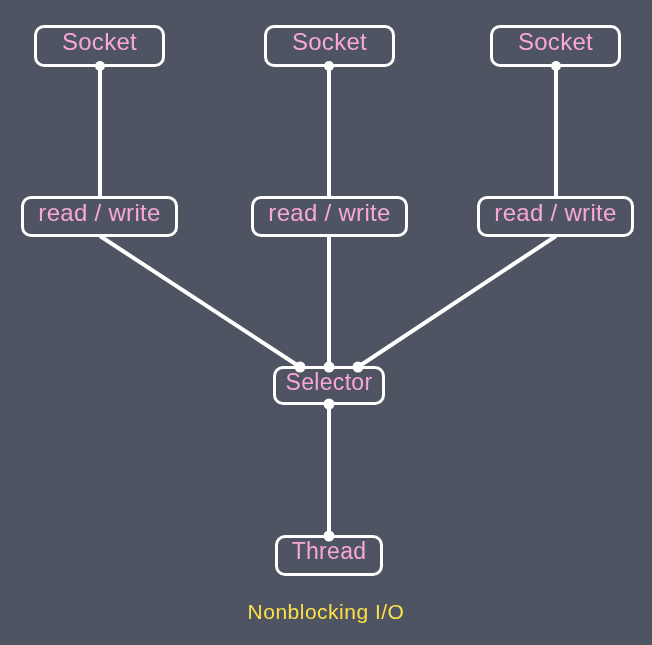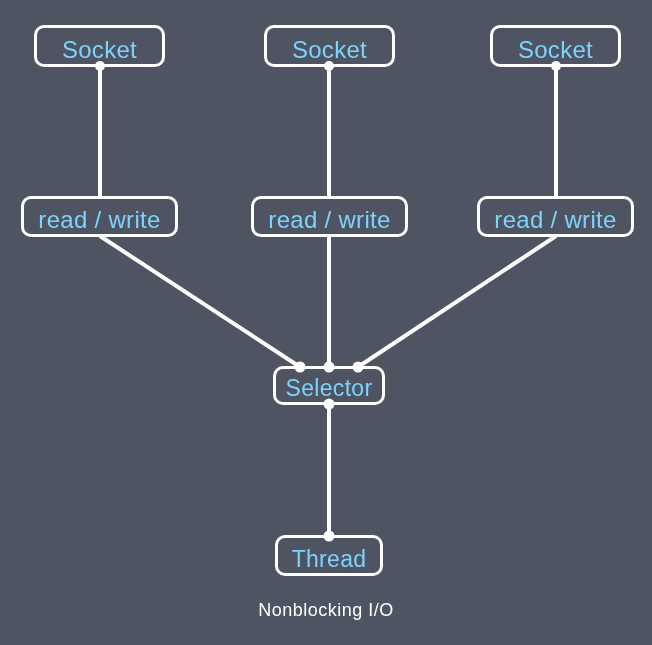--- a/index.html
+++ b/index.html
@@ -24,23 +24,23 @@
     left: 0;
     top: 0;
     width: 652px;
     height: 645px;
   }
   .node-box {
     position: absolute;
     box-sizing: border-box;
     border: 3px solid #ffffff;
     border-radius: 10px;
-    color: #7dd3fc;
+    color: #f9a8d4;
     display: flex;
-    align-items: flex-end;
+    align-items: flex-start;
     justify-content: center;
     font-size: 24px;
     font-weight: 400;
     letter-spacing: 0.3px;
     white-space: nowrap;
     background: transparent;
   }
   .node-socket-1 { left: 34px;  top: 25px;  width: 131px; height: 42px; }
   .node-socket-2 { left: 264px; top: 25px;  width: 131px; height: 42px; }
   .node-socket-3 { left: 490px; top: 25px;  width: 131px; height: 42px; }
@@ -48,22 +48,22 @@
   .node-rw-2 { left: 251px; top: 196px; width: 157px; height: 41px; }
   .node-rw-3 { left: 477px; top: 196px; width: 157px; height: 41px; }
   .node-selector { left: 273px; top: 366px; width: 112px; height: 39px; font-size: 23px; }
   .node-thread { left: 275px; top: 535px; width: 108px; height: 41px; font-size: 23px; }
   .caption {
     position: absolute;
     left: 0;
     top: 600px;
     width: 652px;
     text-align: center;
-    color: #ffffff;
-    font-size: 18px;
+    color: #fde047;
+    font-size: 21px;
     letter-spacing: 0.5px;
   }
   .watermark {
     position: absolute;
     right: 16px;
     top: 604px;
     color: #6d7280;
     font-size: 15px;
     letter-spacing: 1px;
   }

